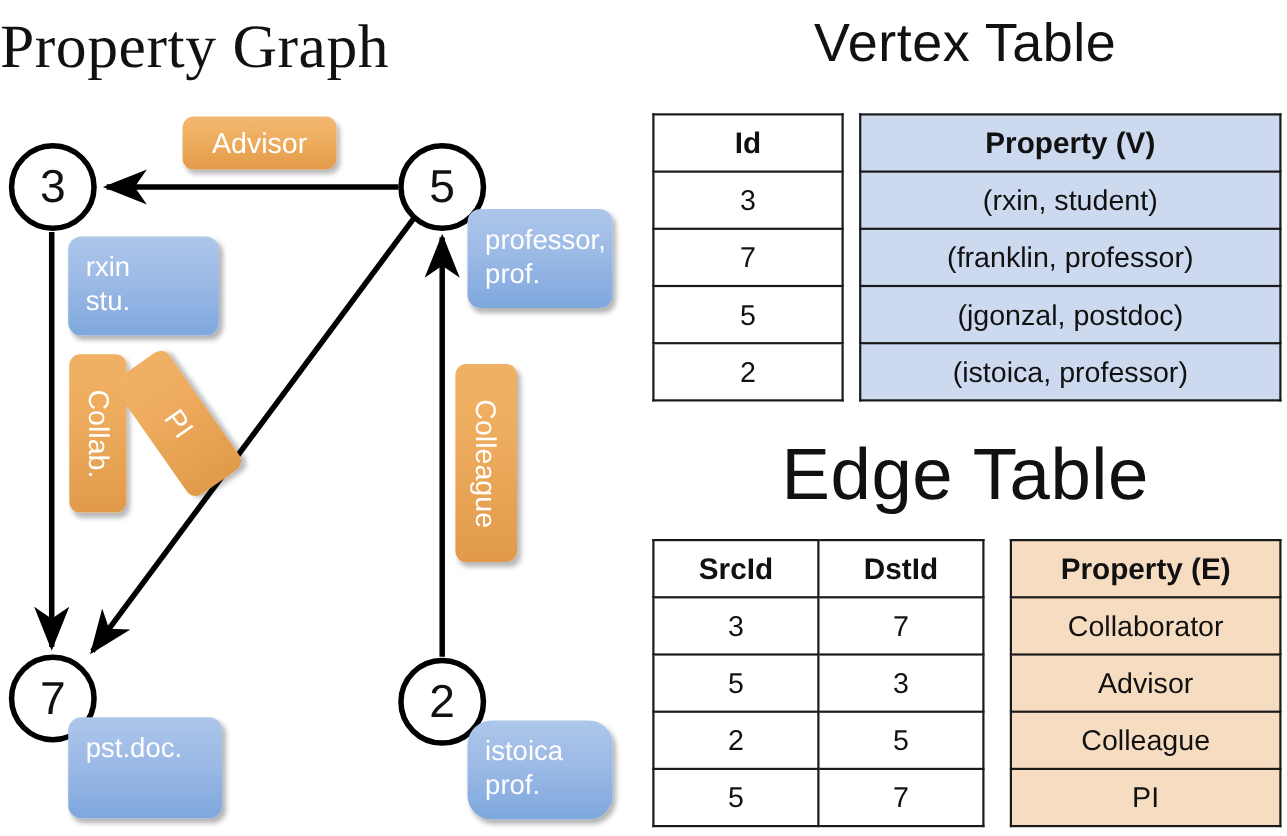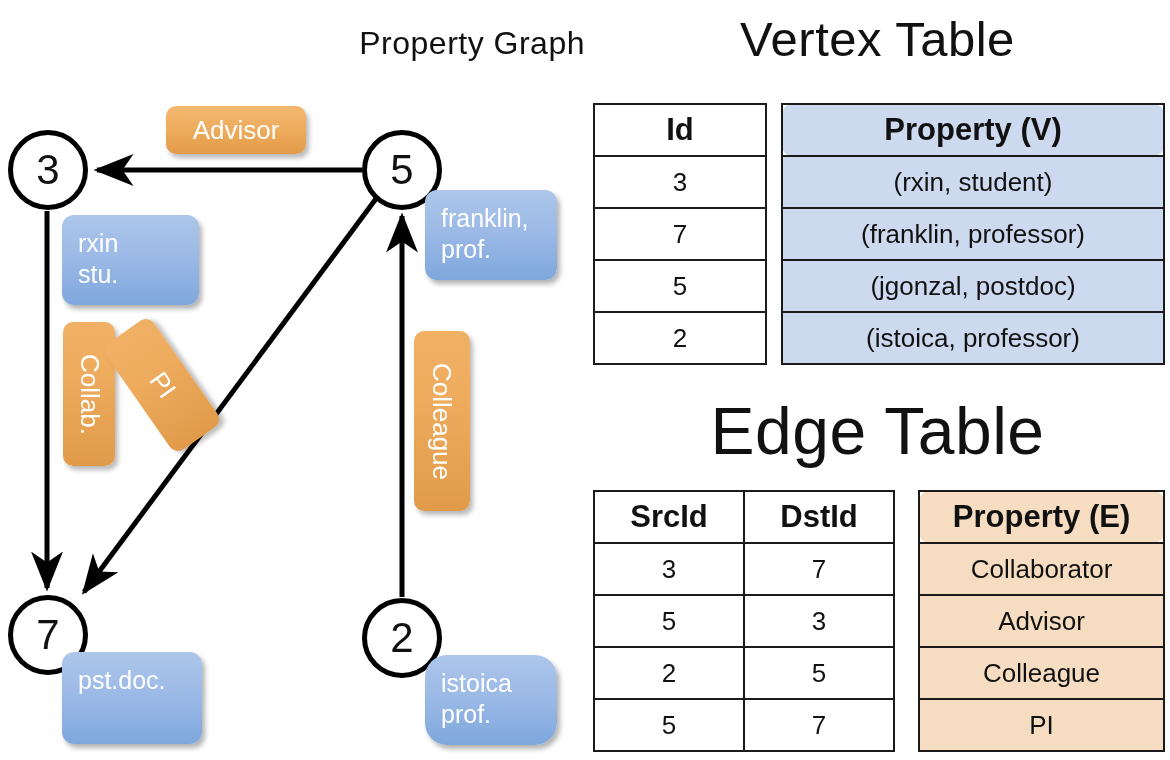--- a/index.html
+++ b/index.html
@@ -20,23 +20,24 @@
   .title {
     position: absolute;
     font-family: "Liberation Sans", sans-serif;
     font-weight: 300;
     color: #111;
     letter-spacing: 0.5px;
     white-space: nowrap;
   }
   #title-property-graph {
     left: 0; top: 12px; width: 585px;
-    text-align: right;
-    font-size: 32px;
+    text-align: left;
+    font-size: 56px;
     line-height: 62px;
+    font-family: Liberation Serif, serif;
   }
   #title-vertex-table {
     left: 585px; top: 8px; width: 585px;
     text-align: center;
     font-size: 49px;
     line-height: 62px;
   }
   #title-edge-table {
     left: 585px; top: 400px; width: 585px;
     text-align: center;
@@ -151,22 +152,21 @@
   .tbl td, .tbl th {
     border: 2px solid #1a1a1a;
     text-align: center;
     font-weight: 300;
     padding: 0;
     font-size: 26px;
     color: #111;
   }
   .tbl th {
     font-weight: bold;
-    font-size: 31px;
-    border-radius: 10px;
+    font-size: 27px;
   }
 
   
   #vertex-id-table { left: 593px; top: 103px; }
   #vertex-id-table td, #vertex-id-table th {
     width: 170px; height: 50px;
     background: #ffffff;
   }
   
   #vertex-prop-table { left: 781px; top: 103px; padding-left: 44px; }
@@ -235,21 +235,21 @@
   </div>
   <div id="node-2" class="node">
     <span>2</span>
   </div>
 
   <div id="vprop-3" class="vprop">
     <div>rxin</div>
     <div>stu.</div>
   </div>
   <div id="vprop-5" class="vprop">
-    <div>franklin,</div>
+    <div>professor,</div>
     <div>prof.</div>
   </div>
   <div id="vprop-7" class="vprop">
     <div>pst.doc.</div>
   </div>
   <div id="vprop-2" class="vprop">
     <div>istoica</div>
     <div>prof.</div>
   </div>
 </div>

